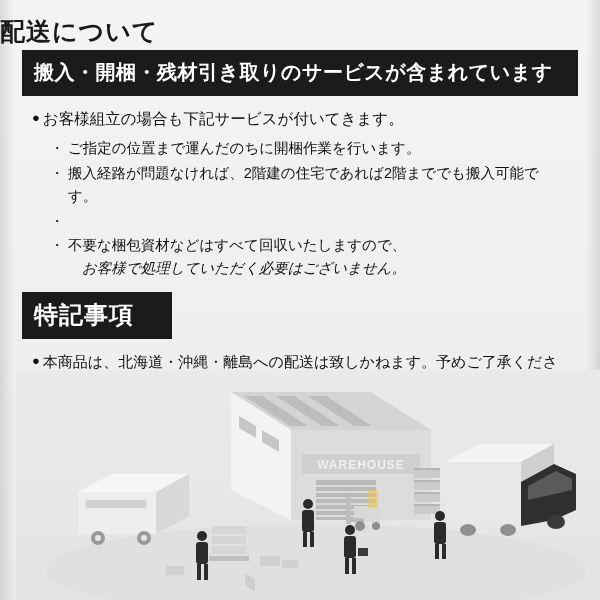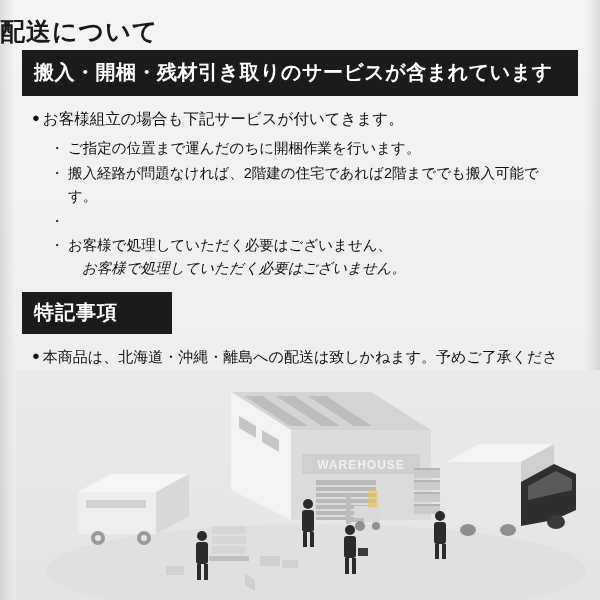--- a/index.html
+++ b/index.html
@@ -42,21 +42,21 @@
     color: #fff;
     font-weight: bold;
     box-sizing: border-box;
   }
   .section-header.wide {
     font-size: 20px;
     padding: 9px 12px 10px 12px;
     letter-spacing: 0.5px;
   }
   .section-header.narrow {
-    font-size: 20px;
+    font-size: 24px;
     padding: 7px 12px 8px 12px;
     display: inline-block;
     min-width: 150px;
     letter-spacing: 1px;
     font-family: Liberation Serif, serif;
   }
   .section-body {
     background: transparent;
     padding: 12px 10px 8px 10px;
     box-sizing: border-box;
@@ -170,21 +170,21 @@
             <span class="txt">
               <span>搬入経路が問題なければ、2階建の住宅であれば2階まででも搬入可能です。</span>
             </span>
           </li>
           <li>
             <span class="dot">・</span>
           </li>
           <li>
             <span class="dot">・</span>
             <span class="txt">
-              <span>お客様で処理していただく必要はございません、</span>
+              <span>不要な梱包資材などはすべて回収いたしますので、</span>
               <span class="cont">お客様で処理していただく必要はございません。</span>
             </span>
           </li>
         </ul>
 
       </div>
     </div>
 
     <div class="section">
       <div class="section-header narrow">特記事項</div>

